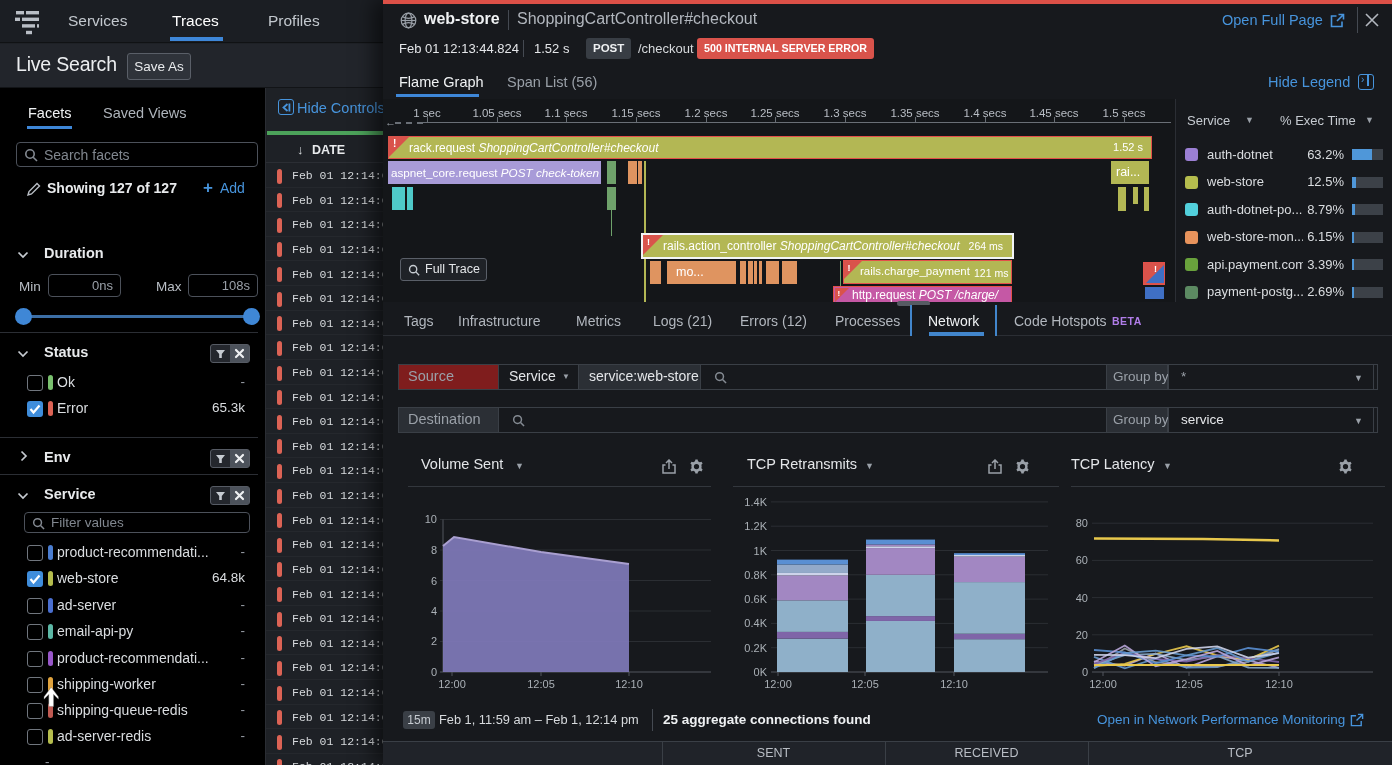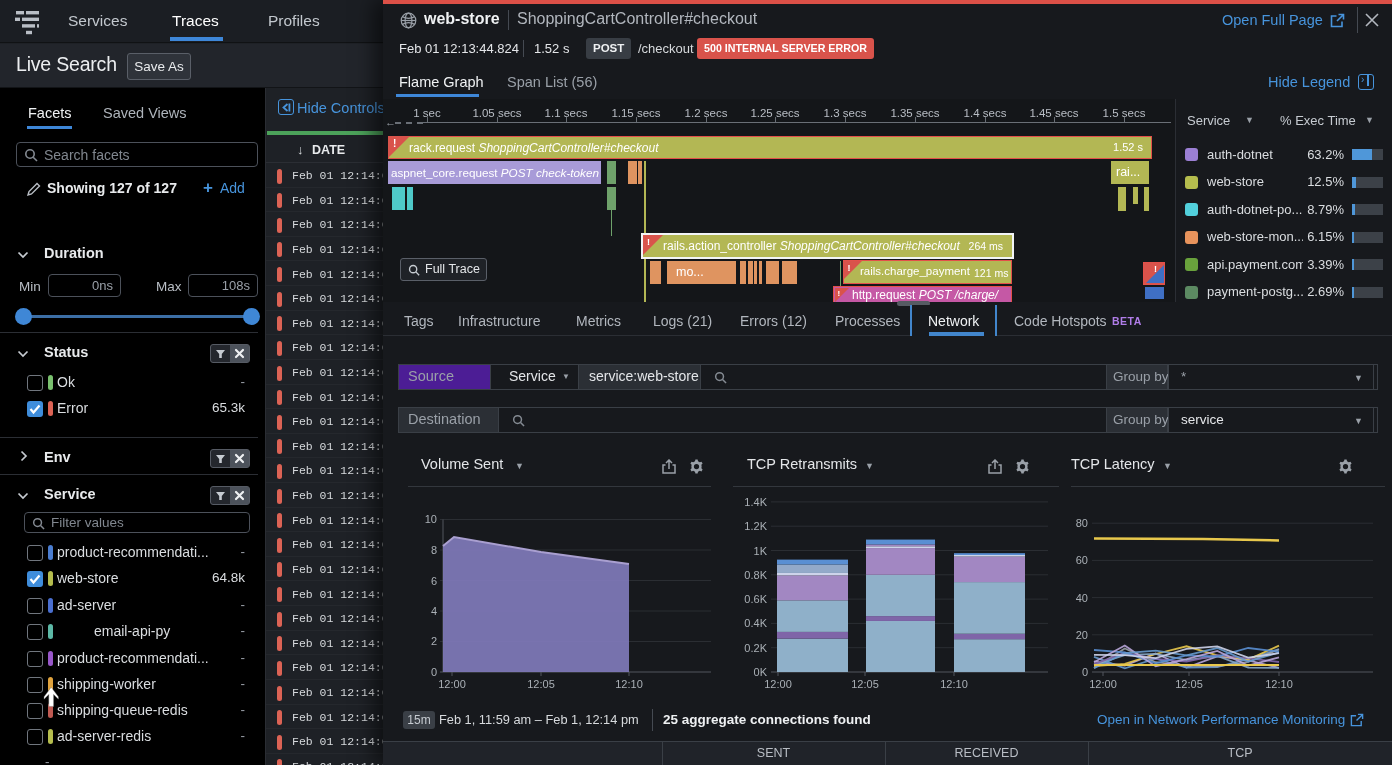--- a/index.html
+++ b/index.html
@@ -132,21 +132,21 @@
           </svg></div>
         <div class="abs" style="left:48px;top:483px;width:5px;height:15px;border-radius:2.5px;background:#b5bd4e;"></div>
         <div class="abs" style="left:57px;top:482px;font-size:14px;color:#dadde0;width:155px;white-space:nowrap;overflow:hidden;">web-store</div>
         <div class="abs" style="right:20px;top:482px;font-size:13.5px;color:#dadde0;text-align:right;">64.8k</div>
 <div class="abs" style="left:27px;top:510px;width:16px;height:16px;border:1.5px solid #70767e;border-radius:3px;"></div>
         <div class="abs" style="left:48px;top:510px;width:5px;height:15px;border-radius:2.5px;background:#4a6fd0;"></div>
         <div class="abs" style="left:57px;top:509px;font-size:14px;color:#dadde0;width:155px;white-space:nowrap;overflow:hidden;">ad-server</div>
         <div class="abs" style="right:20px;top:509px;font-size:13.5px;color:#9aa0a8;text-align:right;">-</div>
 <div class="abs" style="left:27px;top:536px;width:16px;height:16px;border:1.5px solid #70767e;border-radius:3px;"></div>
         <div class="abs" style="left:48px;top:536px;width:5px;height:15px;border-radius:2.5px;background:#5cb8a6;"></div>
-        <div class="abs" style="left:57px;top:535px;font-size:14px;color:#dadde0;width:155px;white-space:nowrap;overflow:hidden;margin-left:37px;">email-api-py</div>
+        <div class="abs" style="left:57px;top:535px;font-size:14px;color:#dadde0;width:155px;white-space:nowrap;overflow:hidden;">email-api-py</div>
         <div class="abs" style="right:20px;top:535px;font-size:13.5px;color:#9aa0a8;text-align:right;">-</div>
 <div class="abs" style="left:27px;top:563px;width:16px;height:16px;border:1.5px solid #70767e;border-radius:3px;"></div>
         <div class="abs" style="left:48px;top:563px;width:5px;height:15px;border-radius:2.5px;background:#9857c9;"></div>
         <div class="abs" style="left:57px;top:562px;font-size:14px;color:#dadde0;width:155px;white-space:nowrap;overflow:hidden;">product-recommendati...</div>
         <div class="abs" style="right:20px;top:562px;font-size:13.5px;color:#9aa0a8;text-align:right;">-</div>
 <div class="abs" style="left:27px;top:589px;width:16px;height:16px;border:1.5px solid #70767e;border-radius:3px;"></div>
         <div class="abs" style="left:48px;top:589px;width:5px;height:15px;border-radius:2.5px;background:#e0a33e;"></div>
         <div class="abs" style="left:57px;top:588px;font-size:14px;color:#dadde0;width:155px;white-space:nowrap;overflow:hidden;">shipping-worker</div>
         <div class="abs" style="right:20px;top:588px;font-size:13.5px;color:#9aa0a8;text-align:right;">-</div>
 <div class="abs" style="left:27px;top:615px;width:16px;height:16px;border:1.5px solid #70767e;border-radius:3px;"></div>
@@ -457,21 +457,21 @@
 <div class="abs" style="left:357px;top:313px;font-size:14px;color:#b2b7be;">Errors (12)</div>
 <div class="abs" style="left:452px;top:313px;font-size:14px;color:#b2b7be;">Processes</div>
 <div class="abs" style="left:527px;top:305px;width:87px;height:31px;border-left:2.5px solid #4286cc;border-right:2.5px solid #4286cc;background:#17191d;"></div>
 <div class="abs" style="left:546px;top:332px;width:55px;height:4px;background:#4286cc;"></div>
 <div class="abs" style="left:545px;top:313px;font-size:14px;color:#f0f2f4;">Network</div>
 <div class="abs" style="left:631px;top:313px;font-size:14px;color:#b2b7be;">Code Hotspots</div>
 <div class="abs" style="left:729px;top:315px;font-size:10.5px;font-weight:bold;color:#b07de8;letter-spacing:0.5px;">BETA</div>
       </div>
     <div id="net-query">
         <div class="abs" style="left:15px;top:364px;width:980px;height:26px;border:1px solid #3a3f46;">
-<div class="abs" style="left:0;top:0;width:92px;height:24px;background:#4c1d95;border-right:1px solid #3a3f46;">
+<div class="abs" style="left:0;top:0;width:100px;height:24px;background:#7f1d1d;border-right:1px solid #3a3f46;">
             <span style="position:absolute;left:9px;top:3px;font-size:14.5px;color:#9aa0a8;">Source</span>
           </div>
 <div class="abs" style="left:100px;top:0;width:80px;height:24px;border-right:1px solid #3a3f46;">
             <span style="position:absolute;left:10px;top:3px;font-size:14px;color:#e4e6e9;">Service</span>
             <span style="position:absolute;right:8px;top:7px;font-size:8px;color:#9aa0a8;">▼</span>
           </div>
 <div class="abs" style="left:180px;top:0;width:122px;height:24px;background:#2b2f35;border-right:1px solid #3a3f46;">
             <span style="position:absolute;left:10px;top:3px;font-size:14px;color:#e4e6e9;">service:web-store</span>
           </div>
 <svg class="abs" style="left:315px;top:6px;" width="13" height="13" viewBox="0 0 14 14">

